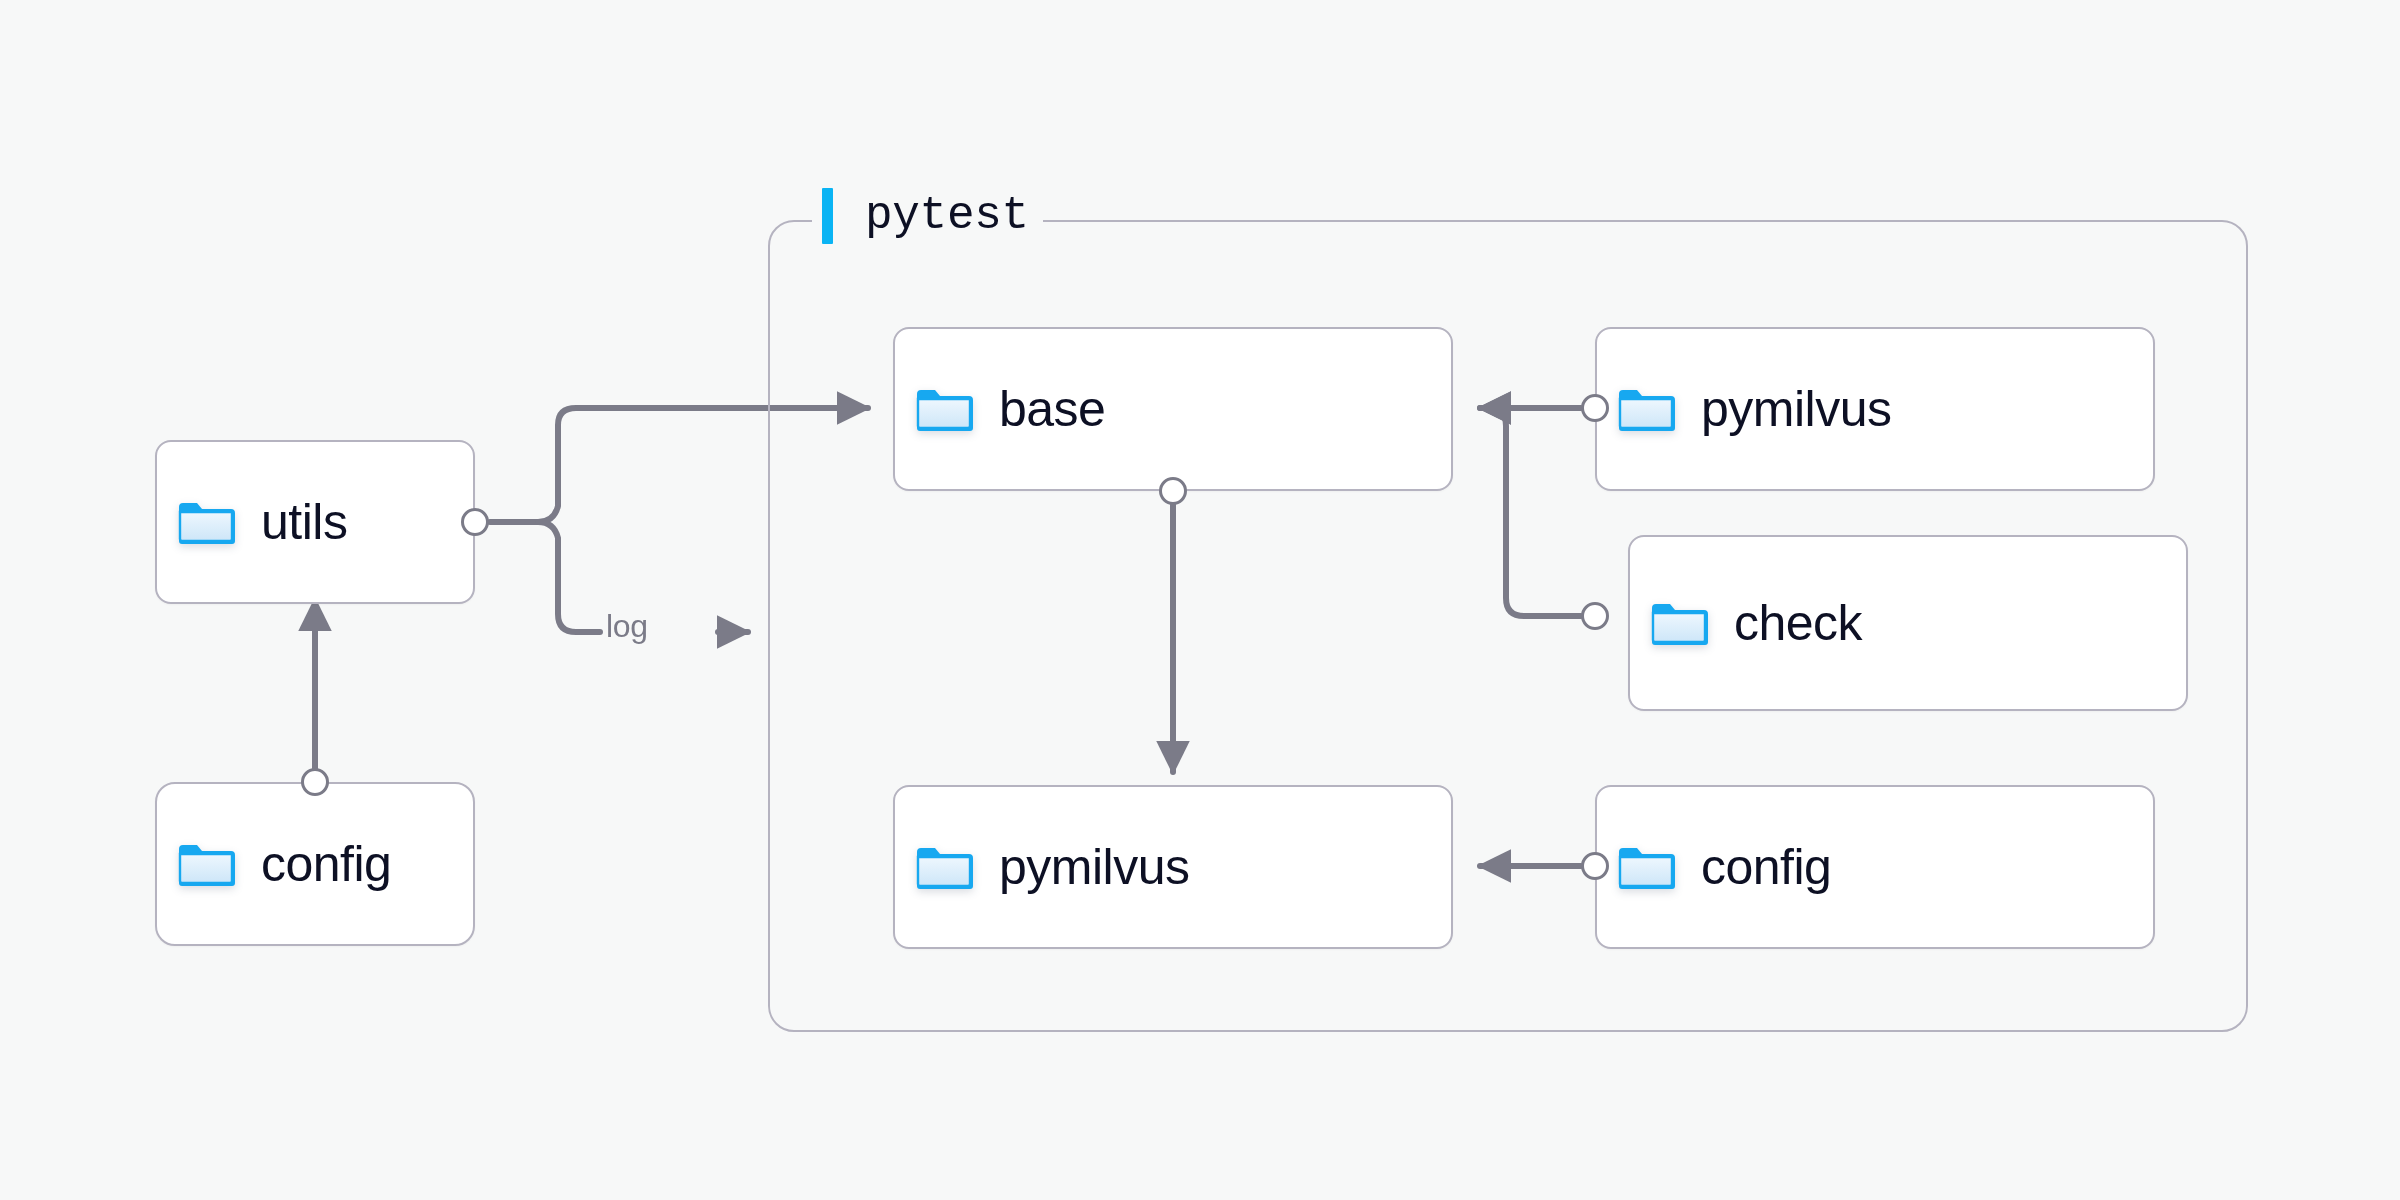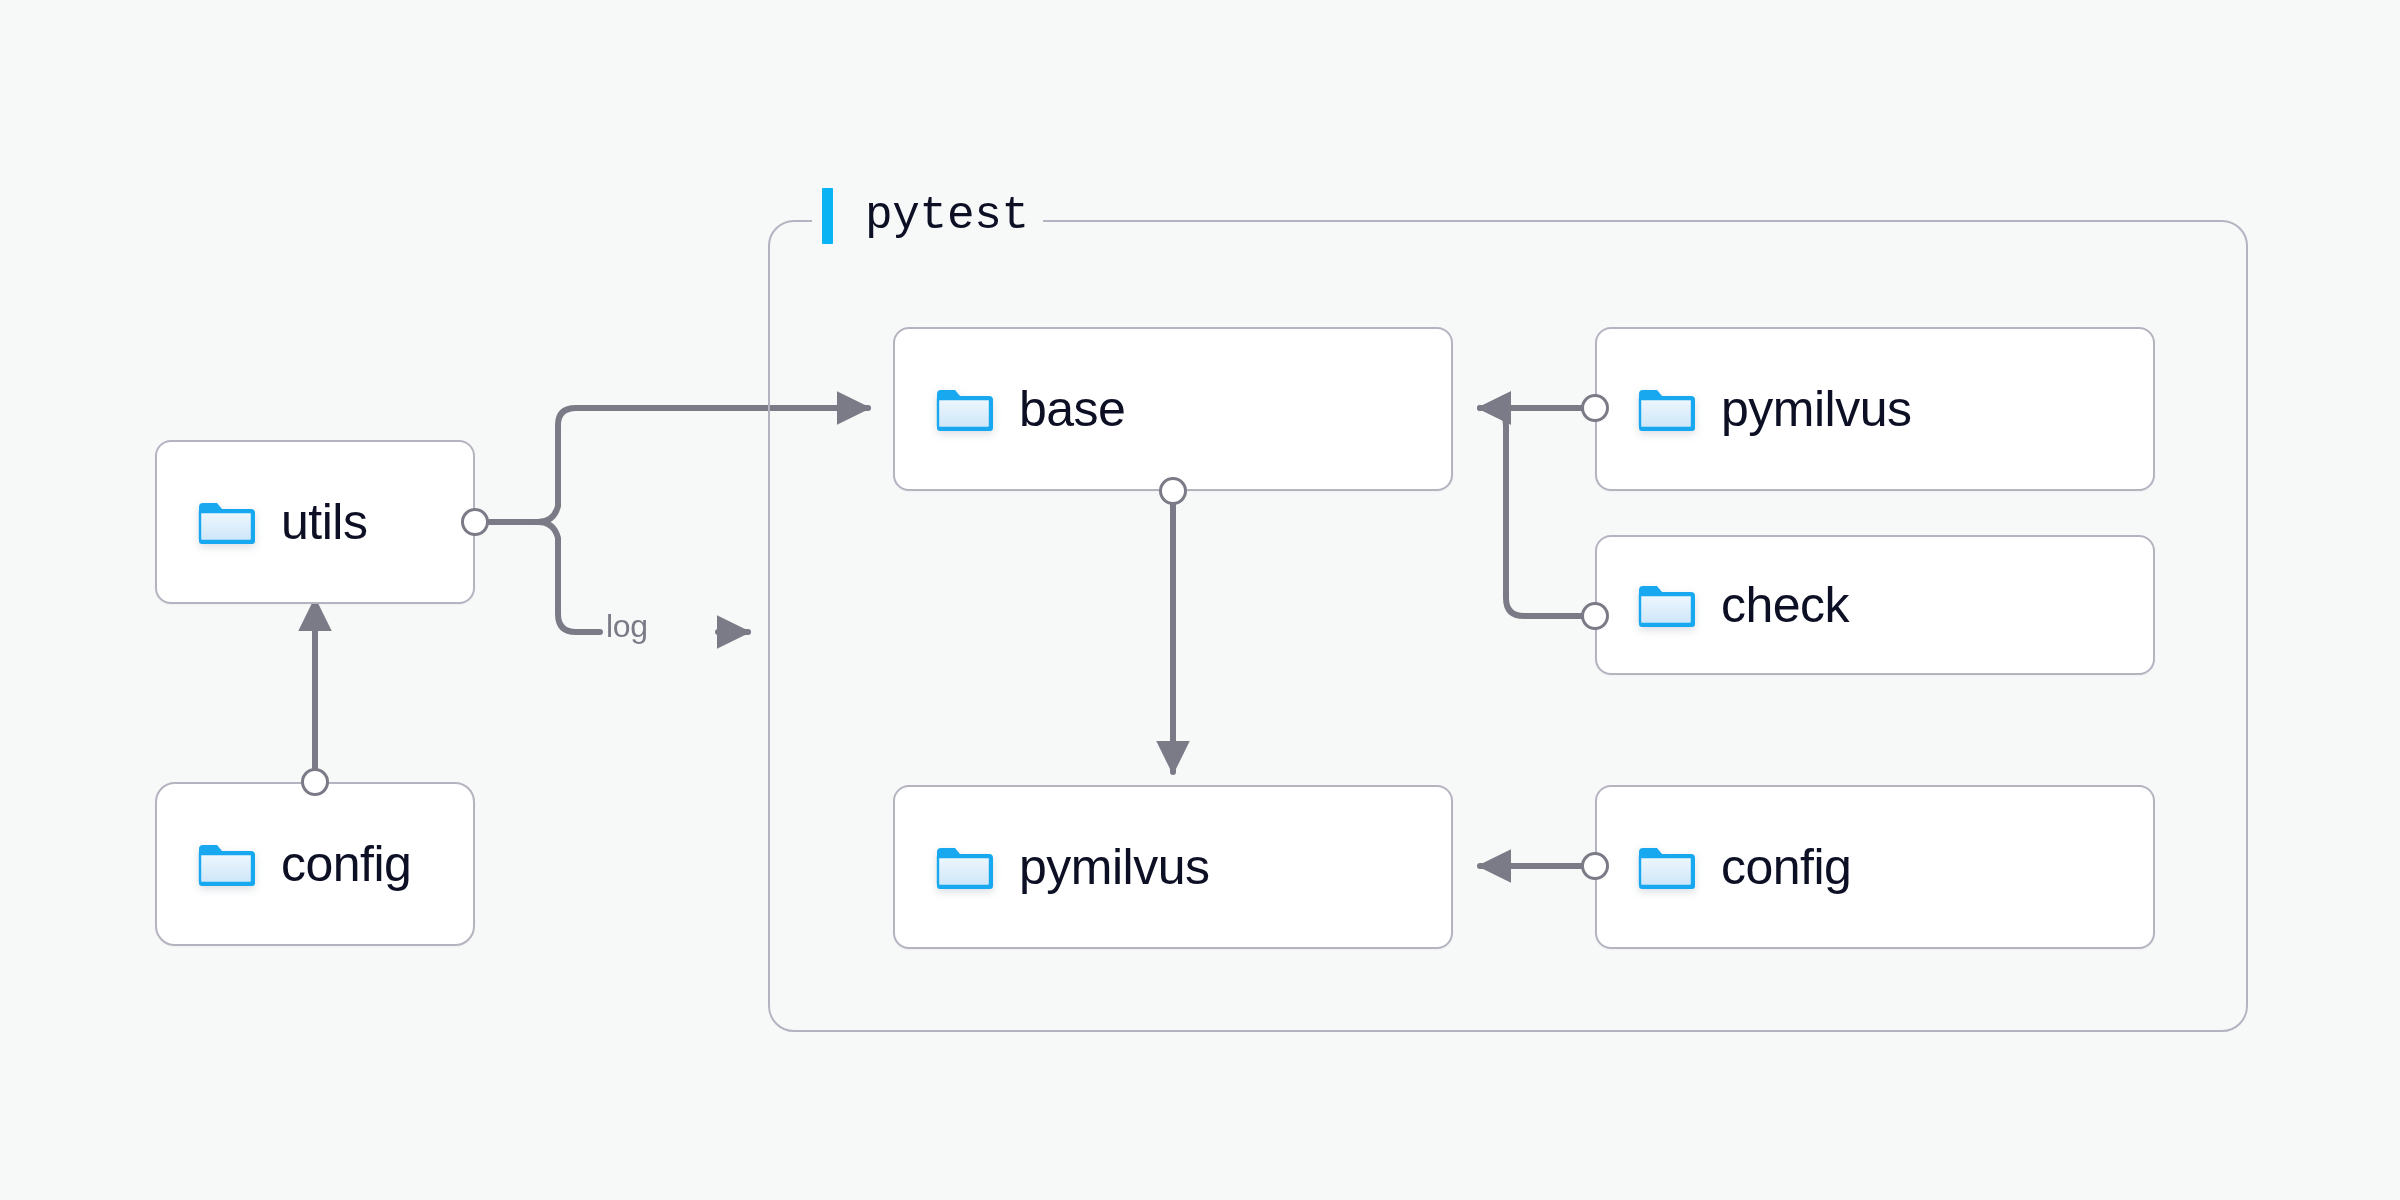--- a/index.html
+++ b/index.html
@@ -64,21 +64,21 @@
 
   
   .node {
     position: absolute;
     background: #ffffff;
     border: 2px solid #b5b3c0;
     border-radius: 16px;
     box-sizing: border-box;
     display: flex;
     align-items: center;
-    padding-left: 40px;
+    padding-left: 20px;
     box-shadow: 0 1px 2px rgba(20, 20, 40, 0.035);
   }
   .node-inner {
     display: flex;
     align-items: center;
     gap: 26px;
   }
   .node-label {
     font-size: 50px;
     color: #0d1024;
@@ -209,21 +209,21 @@
     <div class="node-inner">
       <svg class="folder-icon" viewBox="0 0 58 46">
         <path d="M2 8 a4 4 0 0 1 4 -4 h14 l5 6 h29 a4 4 0 0 1 4 4 v28 a3 3 0 0 1 -3 3 h-50 a3 3 0 0 1 -3 -3 z" fill="#17a8f0"></path>
         <path d="M3 13 h52 v27 a2 2 0 0 1 -2 2 h-48 a2 2 0 0 1 -2 -2 z" fill="url(#folderGrad)" stroke="#17a8f0" stroke-width="2.4"></path>
       </svg>
       <span class="node-label">pymilvus</span>
     </div>
   </div>
   <div class="port" style="left:1581px; top:394px;"></div>
 
-  <div class="node" style="left:1595px; top:535px; width:560px; height:140px;">
+  <div class="node" style="left:1628px; top:535px; width:560px; height:176px;">
     <div class="node-inner">
       <svg class="folder-icon" viewBox="0 0 58 46">
         <path d="M2 8 a4 4 0 0 1 4 -4 h14 l5 6 h29 a4 4 0 0 1 4 4 v28 a3 3 0 0 1 -3 3 h-50 a3 3 0 0 1 -3 -3 z" fill="#17a8f0"></path>
         <path d="M3 13 h52 v27 a2 2 0 0 1 -2 2 h-48 a2 2 0 0 1 -2 -2 z" fill="url(#folderGrad)" stroke="#17a8f0" stroke-width="2.4"></path>
       </svg>
       <span class="node-label">check</span>
     </div>
   </div>
   <div class="port" style="left:1581px; top:602px;"></div>
 

